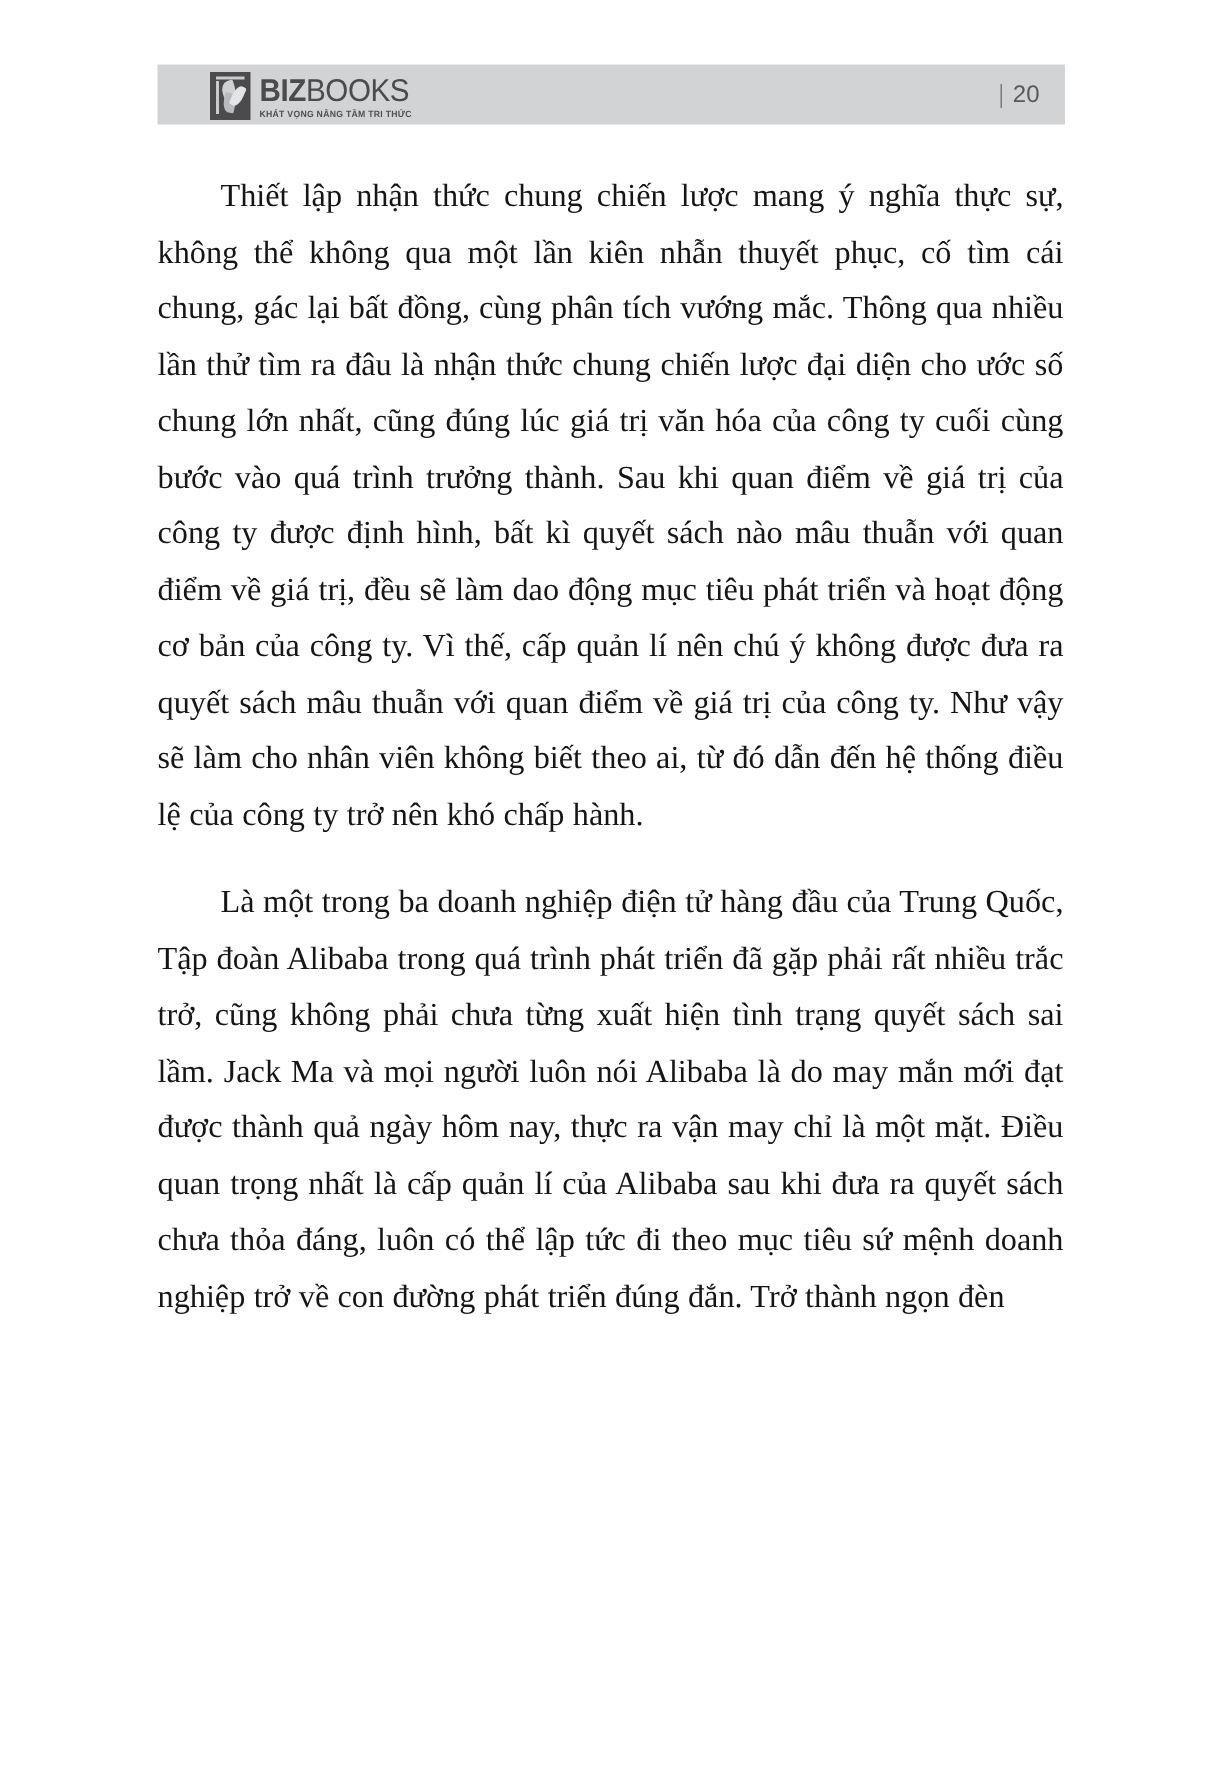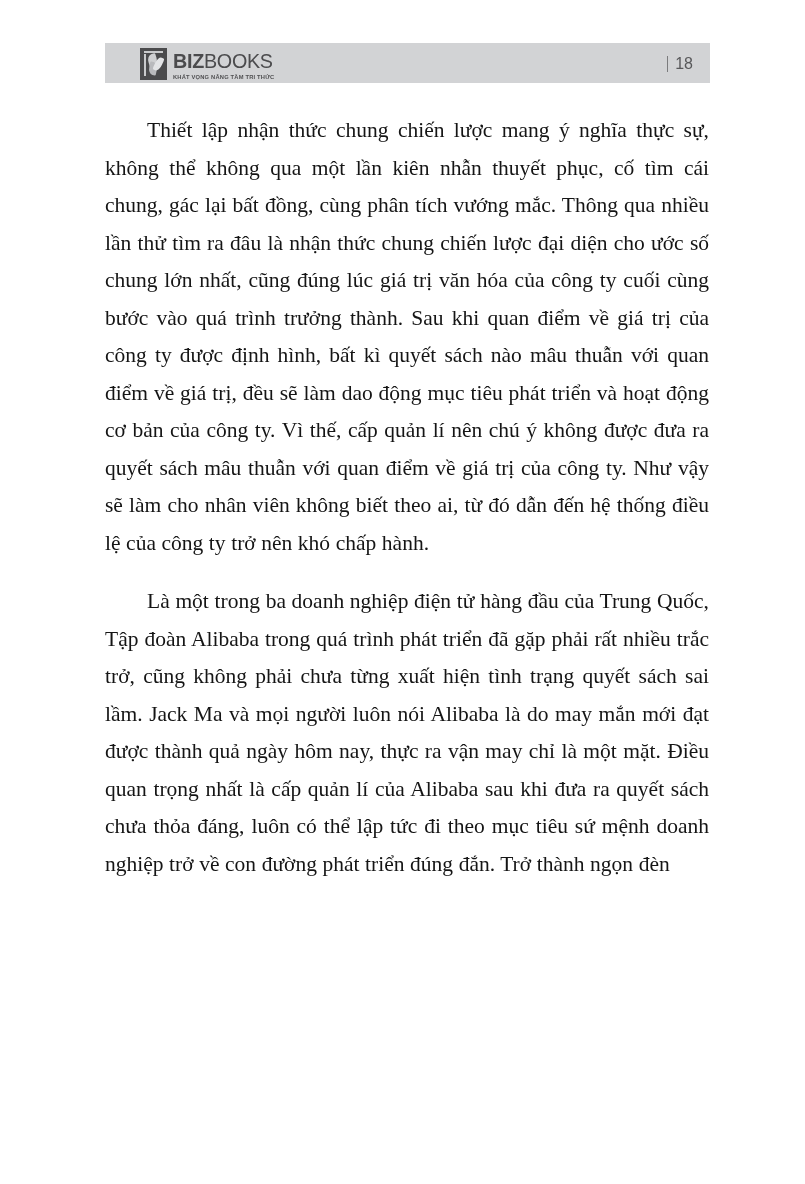--- a/index.html
+++ b/index.html
@@ -188,21 +188,21 @@
         <div class="brand-word">
           <span class="biz">BIZ</span>
           <span class="books">BOOKS</span>
         </div>
         <div class="brand-tagline">KHÁT VỌNG NÂNG TẦM TRI THỨC</div>
       </div>
     </div>
 
     <div class="folio">
       <span class="rule"></span>
-      <span>18</span>
+      <span>20</span>
     </div>
 
   </div>
 
   <div class="content">
     <p class="para">Thiết lập nhận thức chung chiến lược mang ý nghĩa thực sự, không thể không qua một lần kiên nhẫn thuyết phục, cố tìm cái chung, gác lại bất đồng, cùng phân tích vướng mắc. Thông qua nhiều lần thử tìm ra đâu là nhận thức chung chiến lược đại diện cho ước số chung lớn nhất, cũng đúng lúc giá trị văn hóa của công ty cuối cùng bước vào quá trình trưởng thành. Sau khi quan điểm về giá trị của công ty được định hình, bất kì quyết sách nào mâu thuẫn với quan điểm về giá trị, đều sẽ làm dao động mục tiêu phát triển và hoạt động cơ bản của công ty. Vì thế, cấp quản lí nên chú ý không được đưa ra quyết sách mâu thuẫn với quan điểm về giá trị của công ty. Như vậy sẽ làm cho nhân viên không biết theo ai, từ đó dẫn đến hệ thống điều lệ của công ty trở nên khó chấp hành.</p>
     <p class="para last-open">Là một trong ba doanh nghiệp điện tử hàng đầu của Trung Quốc, Tập đoàn Alibaba trong quá trình phát triển đã gặp phải rất nhiều trắc trở, cũng không phải chưa từng xuất hiện tình trạng quyết sách sai lầm. Jack Ma và mọi người luôn nói Alibaba là do may mắn mới đạt được thành quả ngày hôm nay, thực ra vận may chỉ là một mặt. Điều quan trọng nhất là cấp quản lí của Alibaba sau khi đưa ra quyết sách chưa thỏa đáng, luôn có thể lập tức đi theo mục tiêu sứ mệnh doanh nghiệp trở về con đường phát triển đúng đắn. Trở thành ngọn đèn</p>
   </div>
 
 </div>

